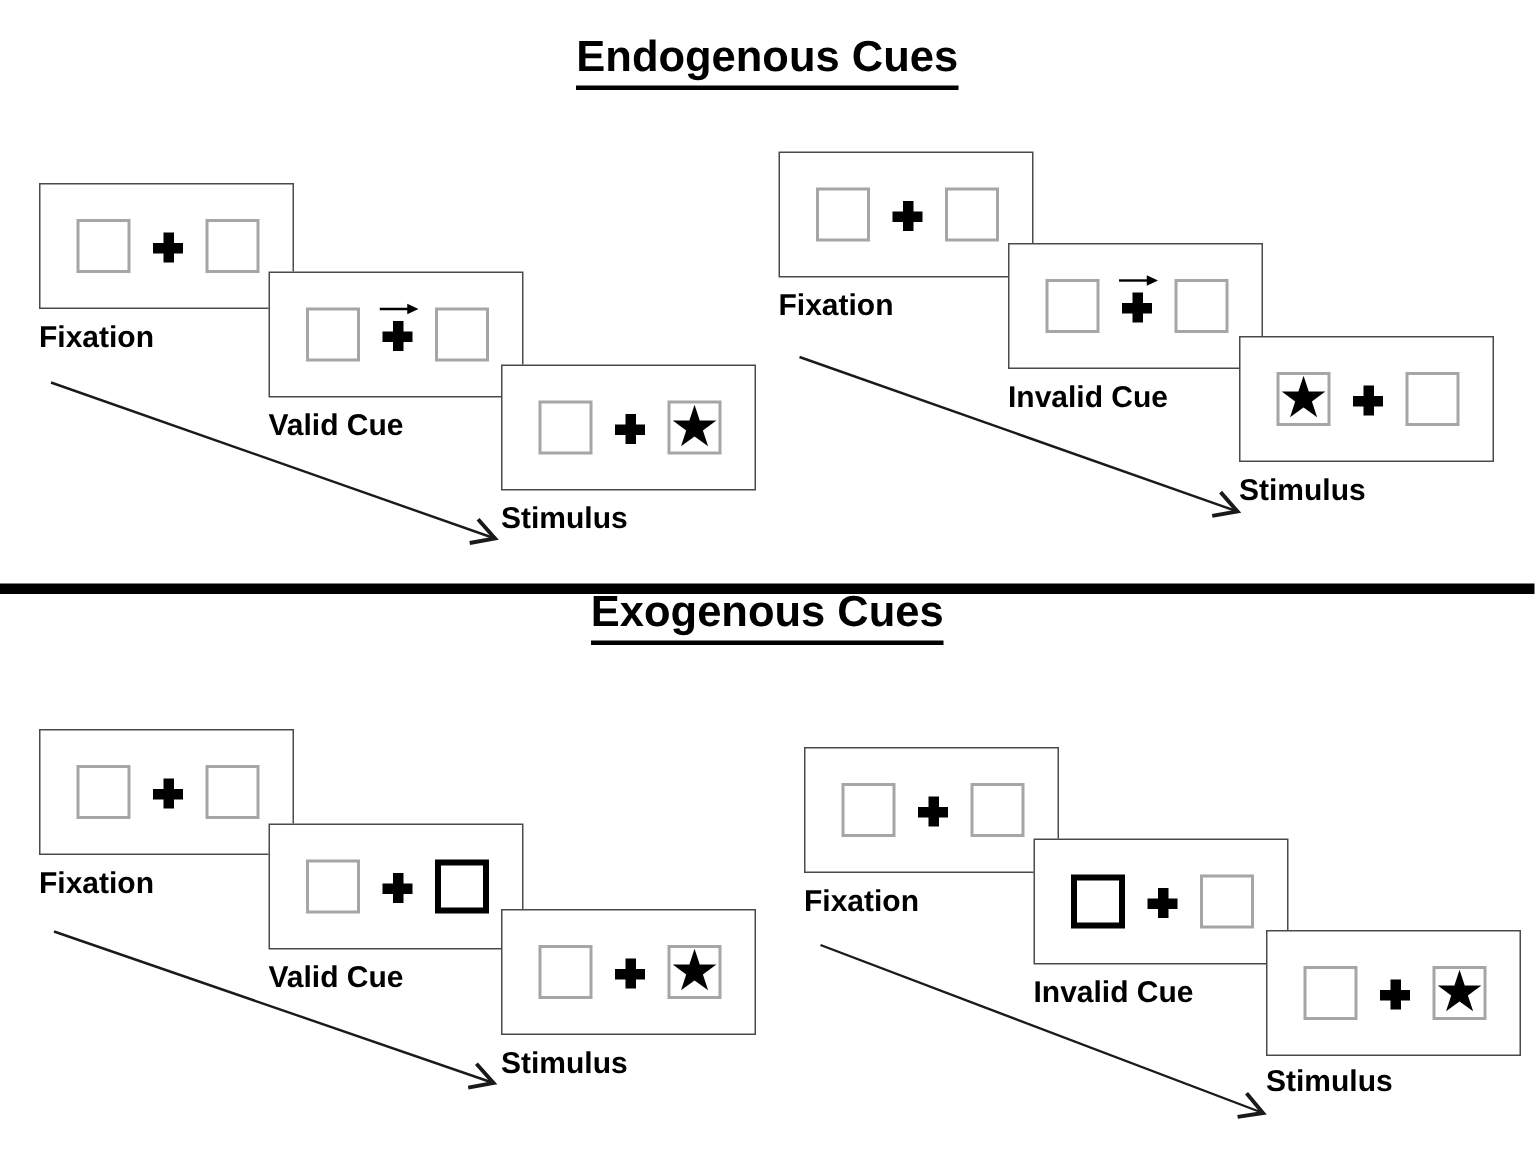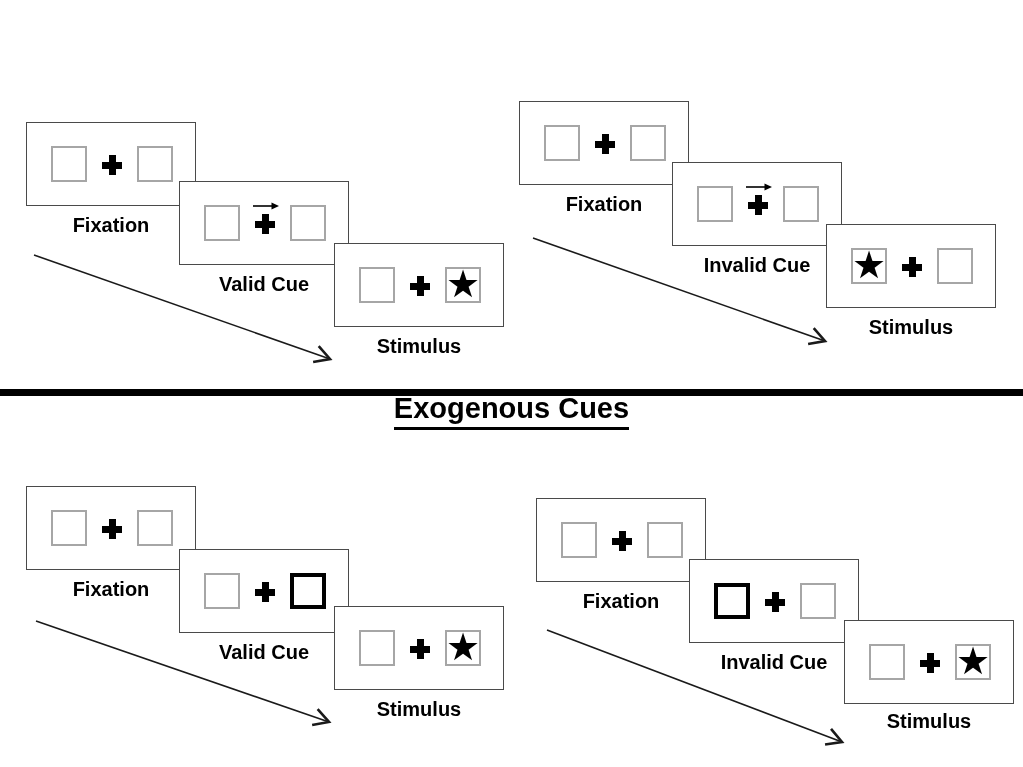--- a/index.html
+++ b/index.html
@@ -55,34 +55,37 @@
   .cue-arrow { position: absolute; left: 73px; top: 19px; }
 
   .star {
     font-family: "DejaVu Sans", sans-serif;
     font-size: 38px; line-height: 32px; color: #000;
     transform: translateY(-1px);
   }
 
   .plabel {
     position: absolute; width: 170px;
-    text-align: center; font-size: 20px; font-weight: bold;
+    text-align: left; font-size: 20px; font-weight: bold;
     white-space: nowrap;
   }
 
   .arrow-layer {
     position: absolute; left: 0; top: 0;
     width: 1023px; height: 767px; pointer-events: none;
   }
 </style>
 </head>
 <body>
 
 <div class="canvas">
 
+  <div class="section-title" id="title-endogenous">
+    <span class="u">Endogenous Cues</span>
+  </div>
   <div class="section-title" id="title-exogenous">
     <span class="u">Exogenous Cues</span>
   </div>
 
   <svg class="arrow-layer" width="1023" height="767">
     <defs>
       <marker id="vhead" viewBox="0 0 12 12" refX="10" refY="6" markerWidth="14" markerHeight="14" orient="auto">
         <path d="M2,1.5 L10,6 L2,10.5" fill="none" stroke="#1a1a1a" stroke-width="1.4"></path>
       </marker>
     </defs>

